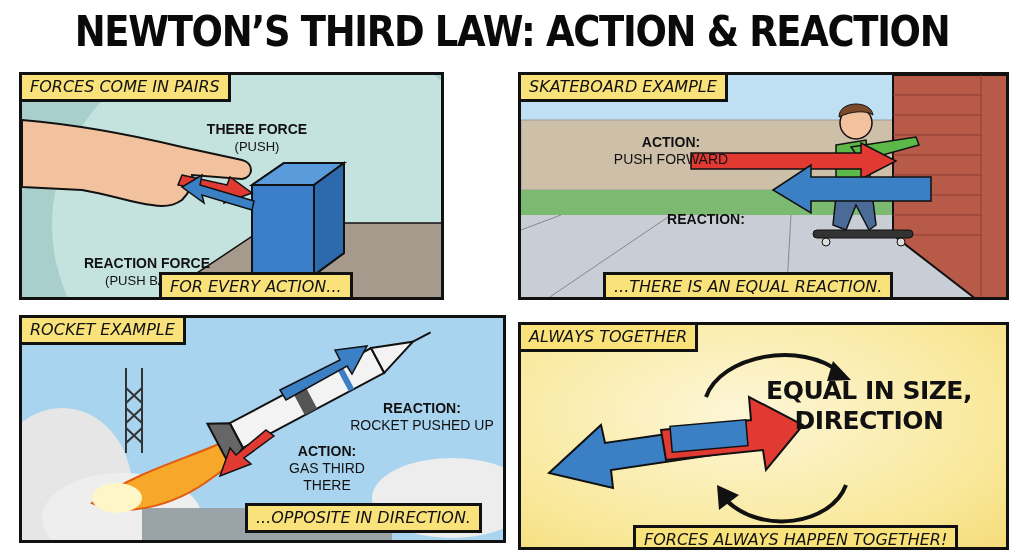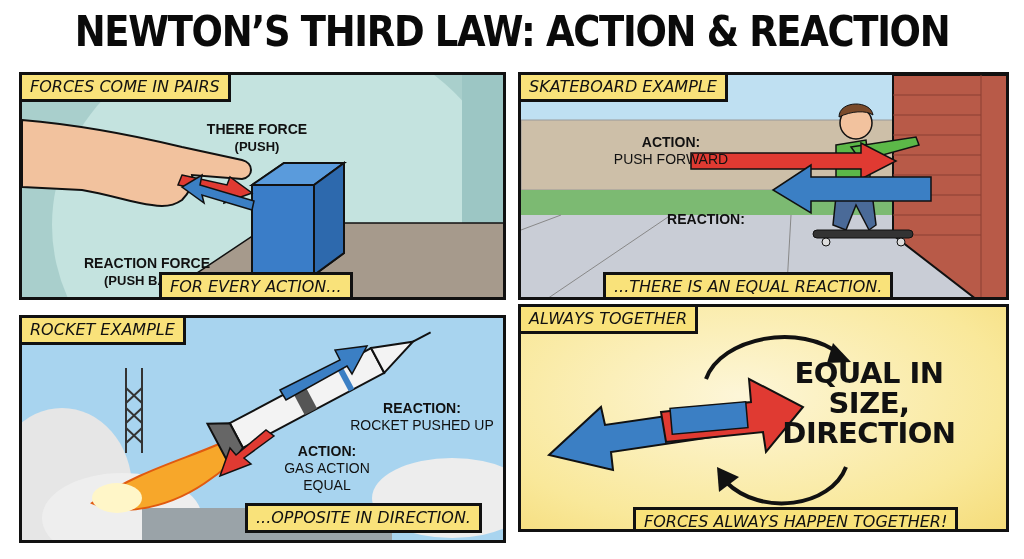--- a/index.html
+++ b/index.html
@@ -1,26 +1,26 @@
 <!DOCTYPE html>
 <html><head>
 <meta charset="utf-8">
 <style>
   html,body{margin:0;padding:0;}
   body{width:1024px;height:559px;background:#ffffff;position:relative;overflow:hidden;font-family:"Liberation Sans","DejaVu Sans",sans-serif;}
   .title{position:absolute;left:0;top:6px;width:1024px;text-align:center;font-family:"DejaVu Sans","Liberation Sans",sans-serif;font-weight:bold;font-size:42px;letter-spacing:-1.5px;color:#0a0a0a;transform:scaleX(0.88);transform-origin:center;line-height:52px;}
   .panel{position:absolute;border:3px solid #111;box-sizing:border-box;overflow:hidden;}
-  .p1{left:19px;top:72px;width:487px;height:228px;background:#b9dcd9;}
+  .p1{left:19px;top:72px;width:425px;height:228px;background:#b9dcd9;}
   .p2{left:518px;top:72px;width:491px;height:228px;background:#7dd3fc;}
   .p3{left:19px;top:315px;width:487px;height:228px;background:#c4b5fd;}
-  .p4{left:518px;top:304px;width:491px;height:228px;background:radial-gradient(ellipse at 45% 40%,#fdf6d8 0%,#f9e89a 70%,#f5dc7a 100%);}
+  .p4{left:518px;top:322px;width:491px;height:228px;background:radial-gradient(ellipse at 45% 40%,#fdf6d8 0%,#f9e89a 70%,#f5dc7a 100%);}
   .cap{position:absolute;background:#f9e27a;border:3px solid #111;box-sizing:border-box;font-style:italic;font-family:"DejaVu Sans",sans-serif;font-size:16px;color:#111;padding:2px 8px;white-space:nowrap;line-height:20px;}
   .cap.tl{left:-3px;top:-3px;}
   .lbl{position:absolute;text-align:center;font-weight:bold;font-size:14px;color:#111;line-height:17px;font-family:"Liberation Sans",sans-serif;}
-  .lbl .sub{font-weight:bold;font-size:13px;}
+  .lbl .sub{font-weight:normal;font-size:13px;}
   svg{position:absolute;left:0;top:0;}
 </style>
 </head>
 <body>
 
 <div class="title">NEWTON’S THIRD LAW: ACTION &amp; REACTION</div>
 
 <div class="panel p1">
   <svg width="487" height="228">
     <rect x="0" y="0" width="487" height="228" fill="#a9cfcc"></rect>
@@ -132,38 +132,38 @@
 
     <polygon points="252,118 222,140 229,146 198,158 208,130 214,137 244,112" fill="#e03a32" stroke="#111" stroke-width="1.5"></polygon>
   </svg>
   <div class="cap tl">ROCKET EXAMPLE</div>
   <div class="lbl" style="left:325px;top:82px;width:150px;">
     <div>REACTION:</div>
     <div style="font-weight:normal;">ROCKET PUSHED UP</div>
   </div>
   <div class="lbl" style="left:250px;top:125px;width:110px;">
     <div>ACTION:</div>
-    <div style="font-weight:normal;">GAS ACTION</div>
-    <div style="font-weight:normal;">EQUAL</div>
+    <div style="font-weight:normal;">GAS THIRD</div>
+    <div style="font-weight:normal;">THERE</div>
   </div>
   <div class="cap" style="left:223px;top:185px;">...OPPOSITE IN DIRECTION.</div>
 </div>
 
 <div class="panel p4">
   <svg width="491" height="228">
 
     <path d="M185,72 C200,30 280,15 320,48" fill="none" stroke="#111" stroke-width="4"></path>
     <polygon points="312,36 330,55 306,56" fill="#111"></polygon>
     <path d="M325,160 C310,200 240,210 205,175" fill="none" stroke="#111" stroke-width="4"></path>
     <polygon points="198,185 196,160 218,170" fill="#111"></polygon>
 
     <polygon points="225,125 90,145 92,163 28,148 80,100 84,118 222,98" fill="#3b7fc4" stroke="#111" stroke-width="2"></polygon>
 
     <polygon points="140,105 230,95 228,72 282,100 245,145 242,125 145,135" fill="#e03a32" stroke="#111" stroke-width="2"></polygon>
     <rect x="150" y="98" width="76" height="26" fill="#3b7fc4" stroke="#111" stroke-width="1.5" transform="rotate(-5 188 111)"></rect>
   </svg>
   <div class="cap tl">ALWAYS TOGETHER</div>
-  <div class="lbl" style="left:238px;top:51px;width:220px;font-size:29px;line-height:30px;font-family:'DejaVu Sans',sans-serif;letter-spacing:-0.5px;">
+  <div class="lbl" style="left:238px;top:51px;width:220px;font-size:25px;line-height:30px;font-family:'DejaVu Sans',sans-serif;letter-spacing:-0.5px;">
     <div>EQUAL IN SIZE,</div>
     <div>DIRECTION</div>
   </div>
   <div class="cap" style="left:112px;top:200px;">FORCES ALWAYS HAPPEN TOGETHER!</div>
 </div>
 
 </body></html>

